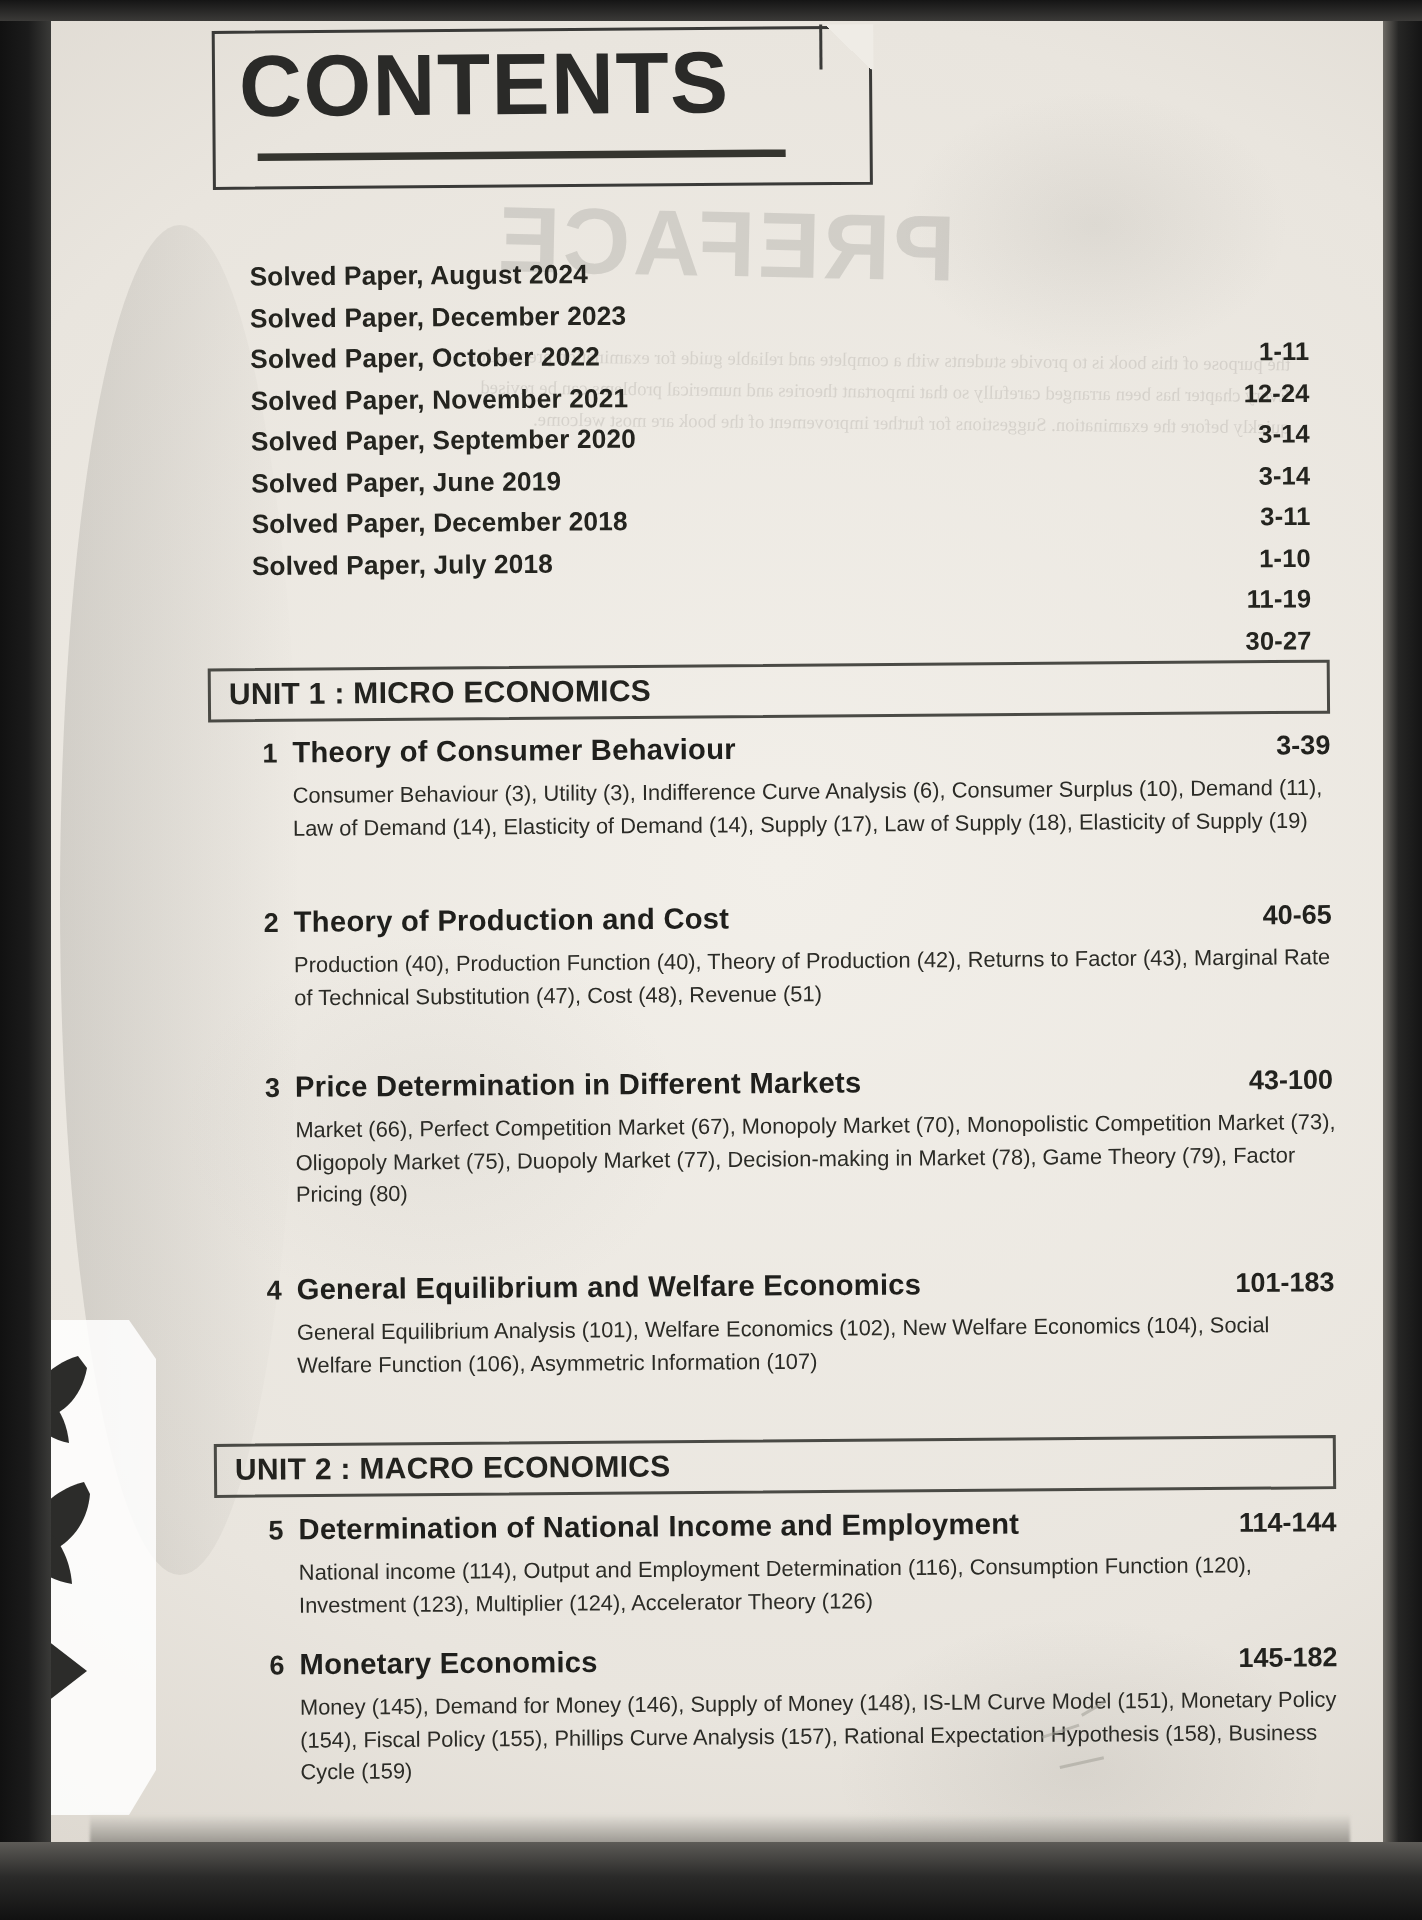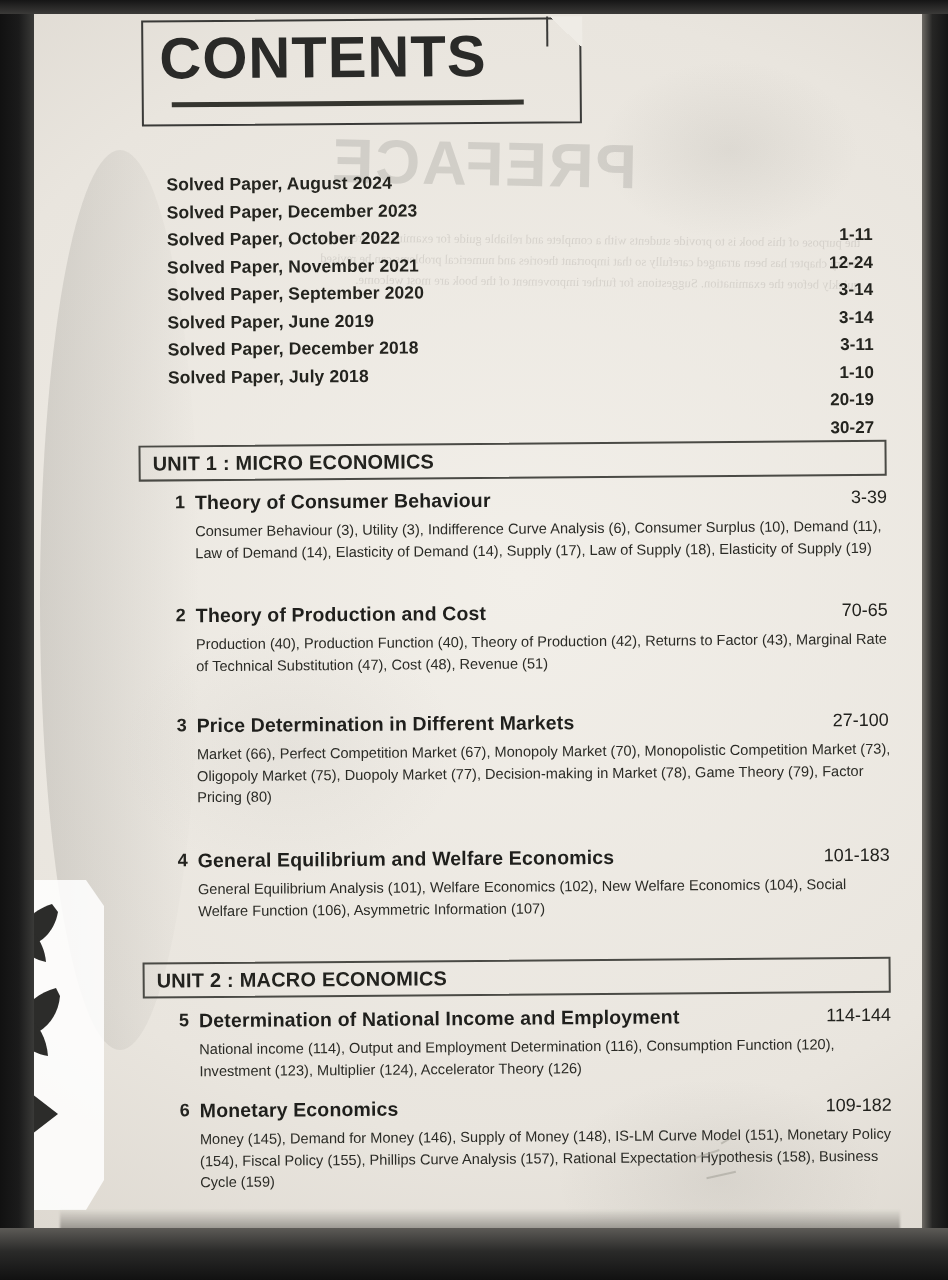--- a/index.html
+++ b/index.html
@@ -121,21 +121,21 @@
   .ch-num {
     position:absolute; left:0; top:0; width:26px; text-align:right;
     font-size:18px; font-weight:700; color:#23231f;
   }
   .ch-title {
     position:absolute; left:36px; top:-1px;
     font-size:19.5px; font-weight:800; color:#1f1f1c; letter-spacing:.15px;
   }
   .ch-pages {
     position:absolute; right:2px; top:0;
-    font-size:18px; font-weight:400; color:#22221e;
+    font-size:18px; font-weight:700; color:#22221e;
   }
   .ch-body {
     margin-left:36px; margin-top:3px;
     font-size:14.6px; line-height:21.5px; color:#2b2b26;
     font-family:"Liberation Sans", sans-serif;
     font-weight:400;
   }
   .scratch {
     position:absolute; background: rgba(160,158,150,.55); pointer-events:none;
   }
@@ -202,21 +202,21 @@
       <div class="paper-row">
           <span class="pg">3-14</span>
         </div>
       <div class="paper-row">
           <span class="pg">3-11</span>
         </div>
       <div class="paper-row">
           <span class="pg">1-10</span>
         </div>
       <div class="paper-row">
-          <span class="pg">20-19</span>
+          <span class="pg">11-19</span>
         </div>
       <div class="paper-row">
           <span class="pg">30-27</span>
         </div>
     </div>
 
     <div class="unit-bar" style="top:443px;">
       <span>UNIT 1 : MICRO ECONOMICS</span>
     </div>
 
@@ -226,30 +226,30 @@
         <div class="ch-title">Theory of Consumer Behaviour</div>
         <div class="ch-pages">3-39</div>
       </div>
       <div class="ch-body">Consumer Behaviour (3), Utility (3), Indifference Curve Analysis (6), Consumer Surplus (10), Demand (11), Law of Demand (14), Elasticity of Demand (14), Supply (17), Law of Supply (18), Elasticity of Supply (19)</div>
     </div>
 
     <div class="chapter" style="top:603px;">
       <div class="ch-head">
         <div class="ch-num">2</div>
         <div class="ch-title">Theory of Production and Cost</div>
-        <div class="ch-pages">70-65</div>
+        <div class="ch-pages">40-65</div>
       </div>
       <div class="ch-body">Production (40), Production Function (40), Theory of Production (42), Returns to Factor (43), Marginal Rate of Technical Substitution (47), Cost (48), Revenue (51)</div>
     </div>
 
     <div class="chapter" style="top:713px;">
       <div class="ch-head">
         <div class="ch-num">3</div>
         <div class="ch-title">Price Determination in Different Markets</div>
-        <div class="ch-pages">27-100</div>
+        <div class="ch-pages">43-100</div>
       </div>
       <div class="ch-body">Market (66), Perfect Competition Market (67), Monopoly Market (70), Monopolistic Competition Market (73), Oligopoly Market (75), Duopoly Market (77), Decision-making in Market (78), Game Theory (79), Factor Pricing (80)</div>
     </div>
 
     <div class="chapter" style="top:848px;">
       <div class="ch-head">
         <div class="ch-num">4</div>
         <div class="ch-title">General Equilibrium and Welfare Economics</div>
         <div class="ch-pages">101-183</div>
       </div>
@@ -266,21 +266,21 @@
         <div class="ch-title">Determination of National Income and Employment</div>
         <div class="ch-pages">114-144</div>
       </div>
       <div class="ch-body">National income (114), Output and Employment Determination (116), Consumption Function (120), Investment (123), Multiplier (124), Accelerator Theory (126)</div>
     </div>
 
     <div class="chapter" style="top:1098px;">
       <div class="ch-head">
         <div class="ch-num">6</div>
         <div class="ch-title">Monetary Economics</div>
-        <div class="ch-pages">109-182</div>
+        <div class="ch-pages">145-182</div>
       </div>
       <div class="ch-body">Money (145), Demand for Money (146), Supply of Money (148), IS-LM Curve Model (151), Monetary Policy (154), Fiscal Policy (155), Phillips Curve Analysis (157), Rational Expectation Hypothesis (158), Business Cycle (159)</div>
     </div>
 
     <div class="scratch" style="left:690px;top:1155px;width:26px;height:2px;transform:rotate(-18deg);"></div>
     <div class="scratch" style="left:702px;top:1176px;width:30px;height:2px;transform:rotate(-12deg);"></div>
     <div class="scratch" style="left:716px;top:1140px;width=18px;width:18px;height:2px;transform:rotate(-30deg);"></div>
   </div>
 
   <div id="darkleft"></div>

